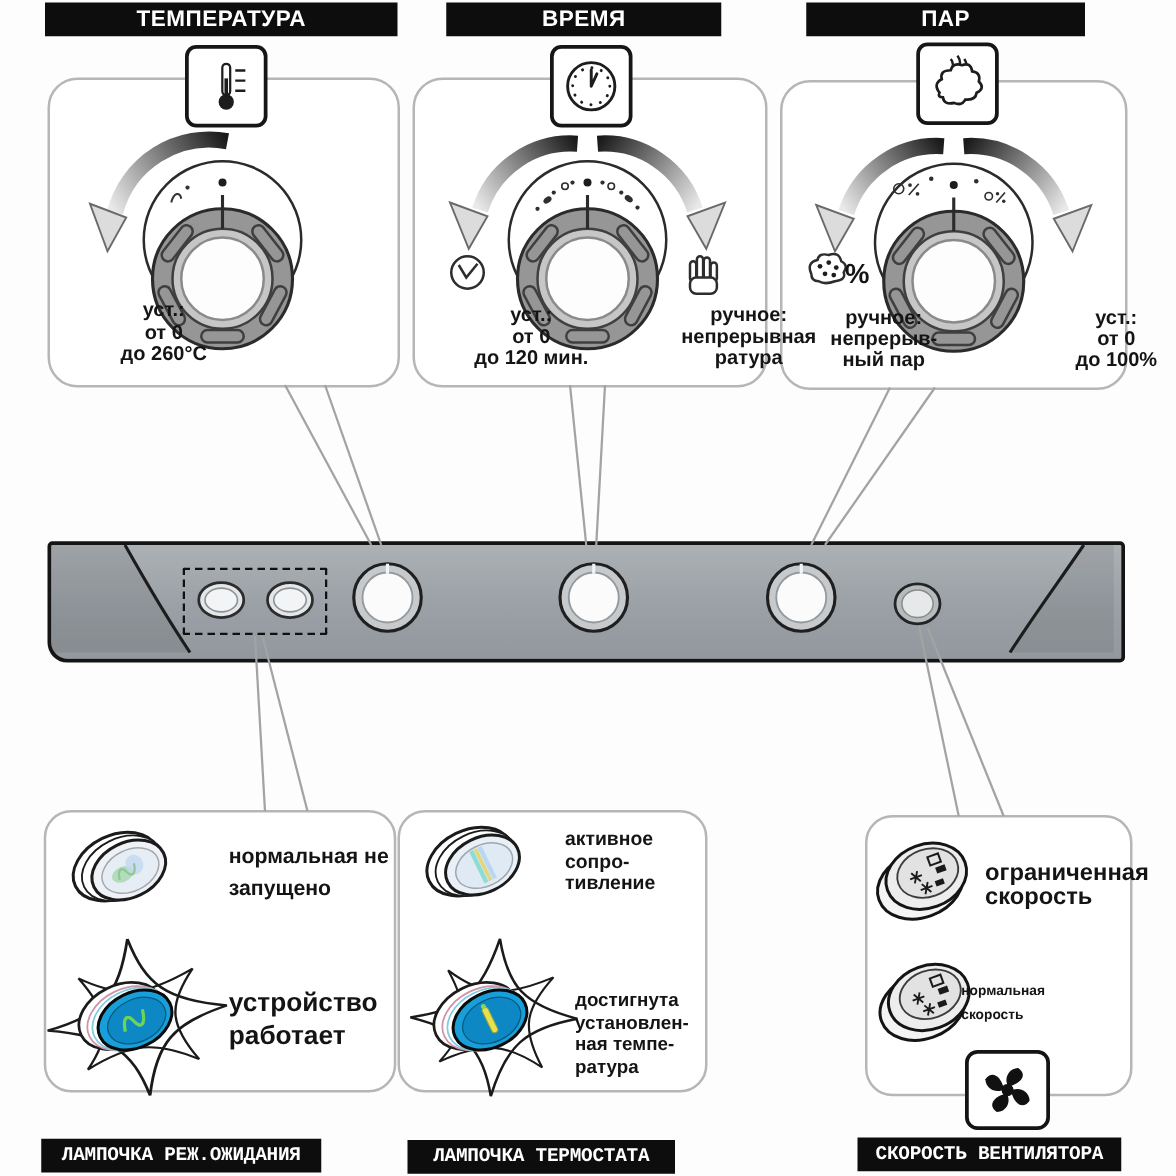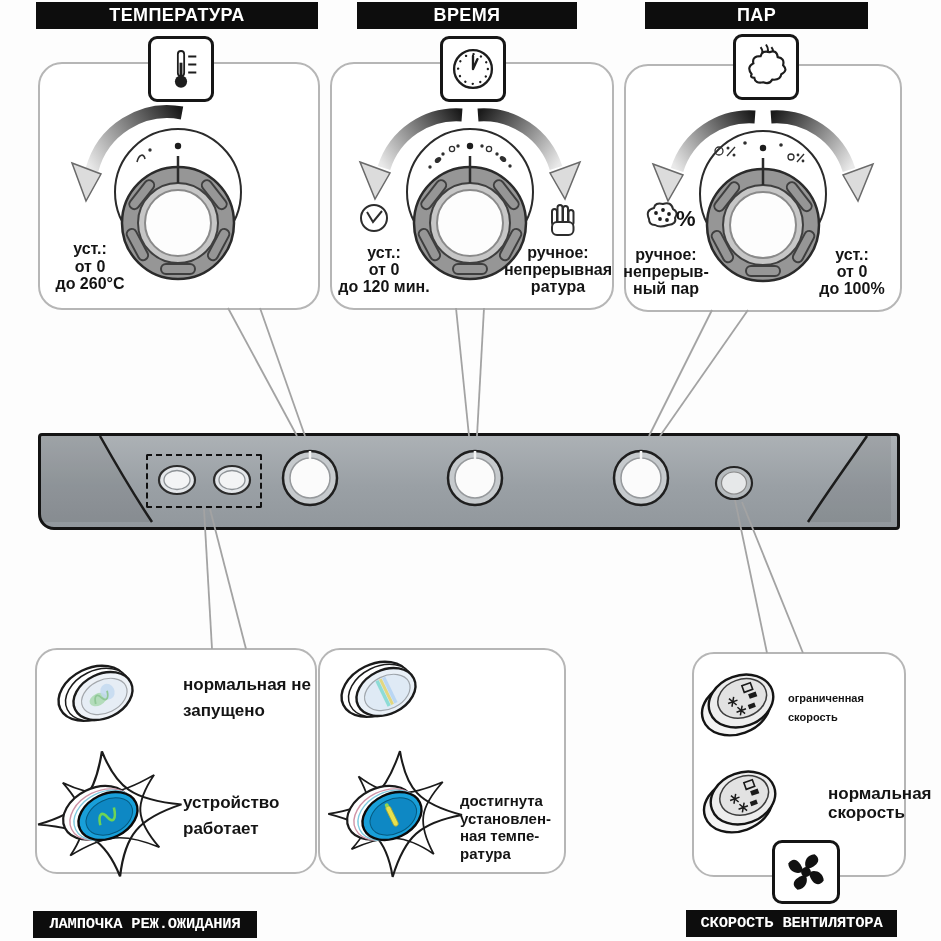--- a/index.html
+++ b/index.html
@@ -5,21 +5,21 @@
   html,body{margin:0;padding:0;background:#fff;}
   #stage{position:relative;width:941px;height:941px;background:#fdfdfd;overflow:hidden;
          font-family:"Liberation Sans",sans-serif;color:#161616;}
   .bar{position:absolute;height:27px;background:#0d0d0d;color:#fff;font-weight:bold;
        font-size:18px;line-height:27px;text-align:center;letter-spacing:.4px;z-index:6;}
   .bar.small{font-size:15.5px;letter-spacing:-0.2px;font-family:Liberation Mono, monospace;}
   .panel{position:absolute;border:2px solid #b6b6b6;border-radius:24px;background:#fff;z-index:1;}
   .icsq{position:absolute;width:60px;height:60px;background:#fff;border:3px solid #161616;
         border-radius:9px;z-index:6;display:flex;align-items:center;justify-content:center;}
   .txt{position:absolute;font-weight:bold;color:#141414;z-index:7;}
-  .txt.c{text-align:center;}
+  .txt.c{text-align:center;padding-left:41px;}
   .txt.l{text-align:left;}
   #strip{position:absolute;left:38px;top:433px;width:856px;height:91px;z-index:1;
          background:linear-gradient(180deg,#acb1b5 0%,#9aa0a5 55%,#92989d 100%);
          border:3px solid #141414;border-radius:4px 4px 4px 16px;}
   #dashedrect{position:absolute;left:146px;top:454px;width:112px;height:50px;z-index:6;
          border:2.5px dashed #101010;border-radius:2px;}
   #fansq{position:absolute;left:772px;top:840px;width:62px;height:58px;background:#fff;
          border:3px solid #141414;border-radius:10px;z-index:8;
          display:flex;align-items:center;justify-content:center;}
   #overlay{position:absolute;left:0;top:0;z-index:5;pointer-events:none;}
@@ -92,53 +92,60 @@
   <div id="dashedrect"></div>
 
   <div class="panel" style="left:35px;top:648px;width:278px;height:222px;border-radius:22px"></div>
   <div class="panel" style="left:318px;top:648px;width:244px;height:222px;border-radius:22px"></div>
   <div class="panel" style="left:692px;top:652px;width:210px;height:221px;border-radius:22px"></div>
 
   <div class="txt l" style="left:183px;top:672px;width:128px;font-size:17px;line-height:26px">
     <div>нормальная не</div>
     <div>запущено</div>
   </div>
-  <div class="txt l" style="left:183px;top:790px;width:128px;font-size:17px;line-height:26px">
+  <div class="txt l" style="left:183px;top:790px;width:128px;font-size:21px;line-height:26px">
     <div>устройство</div>
     <div>работает</div>
+  </div>
+  <div class="txt l" style="left:452px;top:663px;width:110px;font-size:15.5px;line-height:17.5px">
+    <div>активное</div>
+    <div>сопро-</div>
+    <div>тивление</div>
   </div>
   <div class="txt l" style="left:460px;top:792px;width:112px;font-size:15px;line-height:17.5px">
     <div>достигнута</div>
     <div>установлен-</div>
     <div>ная темпе-</div>
     <div>ратура</div>
   </div>
-  <div class="txt l" style="left:788px;top:689px;width:112px;font-size:11px;line-height:19px">
+  <div class="txt l" style="left:788px;top:689px;width:112px;font-size:19px;line-height:19px">
     <div>ограниченная</div>
     <div>скорость</div>
   </div>
-  <div class="txt l" style="left:828px;top:784px;width:112px;font-size:17px;line-height:19px">
+  <div class="txt l" style="left:769px;top:784px;width:112px;font-size:11px;line-height:19px">
     <div>нормальная</div>
     <div>скорость</div>
   </div>
 
   <div id="fansq">
     <svg width="50" height="46" viewBox="0 0 56 52">
       <g transform="rotate(18 28 26)" fill="#111">
         <path d="M29,22 C38,16 41,7 31,4 C23,7 22,16 26,21 Z"></path>
         <path d="M29,22 C38,16 41,7 31,4 C23,7 22,16 26,21 Z" transform="rotate(90 28 26)"></path>
         <path d="M29,22 C38,16 41,7 31,4 C23,7 22,16 26,21 Z" transform="rotate(180 28 26)"></path>
         <path d="M29,22 C38,16 41,7 31,4 C23,7 22,16 26,21 Z" transform="rotate(270 28 26)"></path>
         <circle cx="28" cy="26" r="5.5"></circle>
       </g>
     </svg>
   </div>
 
   <div class="bar small" style="left:33px;top:911px;width:224px">
     <span>ЛАМПОЧКА РЕЖ.ОЖИДАНИЯ</span></div>
+  <div class="bar small" style="left:326px;top:912px;width:214px">
+    <span>ЛАМПОЧКА ТЕРМОСТАТА</span></div>
   <div class="bar small" style="left:686px;top:910px;width:211px">
     <span>СКОРОСТЬ ВЕНТИЛЯТОРА</span></div>
 
   <svg id="overlay" width="941" height="941" viewBox="0 0 941 941">
     <defs>
       <linearGradient id="ga1" gradientUnits="userSpaceOnUse" x1="182" y1="113" x2="92" y2="170">
         <stop offset="0" stop-color="#1a1a1a"></stop>
           <stop offset="1" stop-color="#e9e9e9"></stop>
         </linearGradient>
       <linearGradient id="ga2" gradientUnits="userSpaceOnUse" x1="462" y1="115" x2="384" y2="168">

